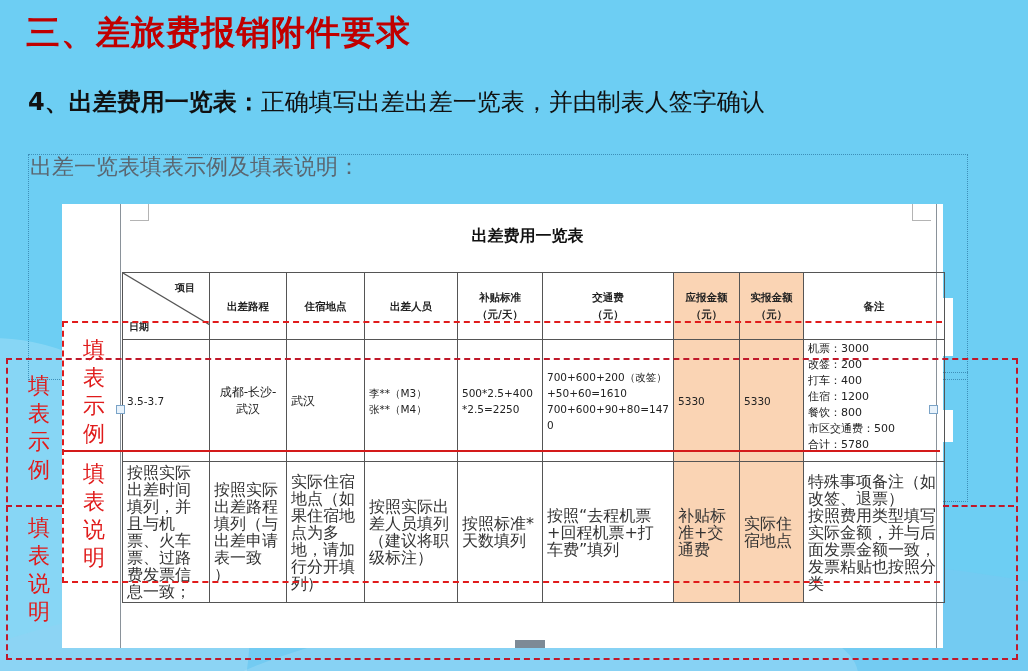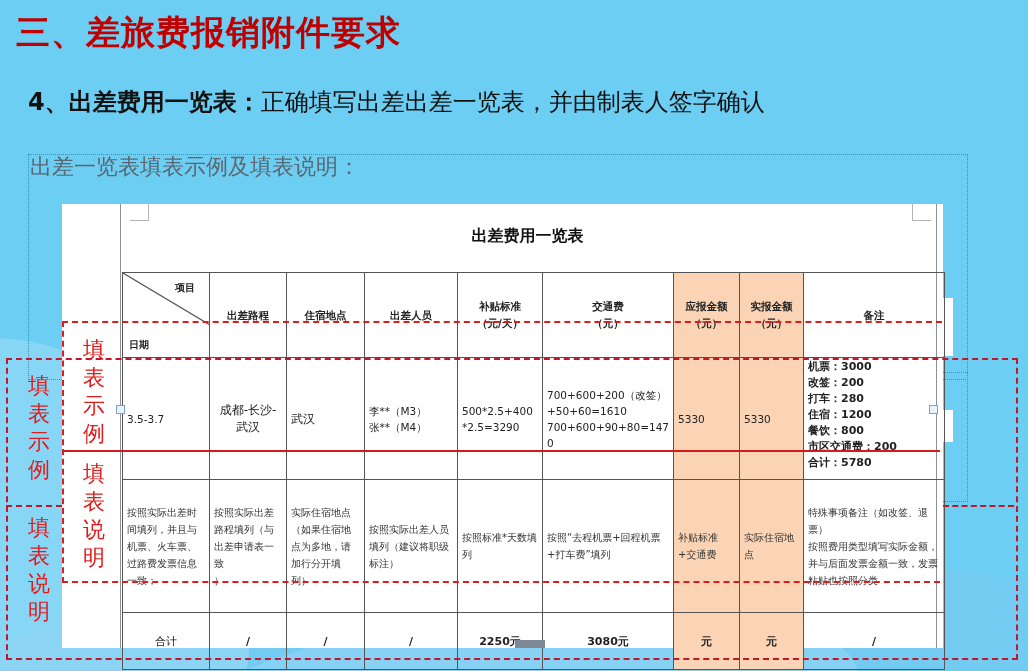--- a/index.html
+++ b/index.html
@@ -1,38 +1,38 @@
 <!DOCTYPE html>
 <html><head>
 <meta charset="utf-8">
 <style>
   html,body{margin:0;padding:0;}
   body{width:1028px;height:671px;overflow:hidden;position:relative;background:#6dcef3;font-family:"DejaVu Sans","Liberation Sans",sans-serif;}
   .swoosh{position:absolute;border-radius:50%;pointer-events:none;}
   .sw1{left:-180px;top:330px;width:420px;height:520px;background:rgba(255,255,255,0.18);transform:rotate(-25deg);}
   .sw2{left:-120px;top:560px;width:1300px;height:260px;background:rgba(120,200,240,0.55);transform:rotate(-3deg);}
   .sw3{left:160px;top:610px;width:700px;height:200px;background:rgba(255,255,255,0.15);transform:rotate(-6deg);}
-  .title{position:absolute;left:16px;top:10px;font-size:34px;font-weight:bold;color:#c00000;letter-spacing:1px;white-space:nowrap;}
+  .title{position:absolute;left:26px;top:10px;font-size:34px;font-weight:bold;color:#c00000;letter-spacing:1px;white-space:nowrap;}
   .subtitle{position:absolute;left:28px;top:86px;font-size:24px;color:#111;white-space:nowrap;}
   .subtitle b{font-weight:bold;}
   .caption{position:absolute;left:30px;top:152px;font-size:22px;color:#5a6670;white-space:nowrap;}
   .dot-frame{position:absolute;border:1px dotted #3d8fb8;}
   .img-panel{position:absolute;left:62px;top:204px;width:881px;height:444px;background:#fff;}
   .page-edge{position:absolute;left:120px;top:204px;width:815px;height:444px;border-left:1px solid #8a929a;border-right:1px solid #8a929a;}
   .corner-mark{position:absolute;border-color:#b4b4b4;border-style:solid;}
   .doc-title{position:absolute;left:120px;width:815px;top:226px;text-align:center;font-size:16px;font-weight:bold;color:#111;}
   table.expense{position:absolute;left:122px;top:272px;border-collapse:collapse;table-layout:fixed;font-size:10px;color:#222;}
   table.expense td{border:1.5px solid #555;padding:2px 4px;vertical-align:middle;}
   .hdr td{height:52px;text-align:center;font-weight:bold;font-size:10.5px;line-height:17px;}
   .ex td{height:117px;font-size:10.5px;line-height:16px;}
-  .desc td{height:128px;font-size:10px;line-height:17px;color:#333;}
+  .desc td{height:128px;font-size:16px;line-height:17px;color:#333;}
   .tot td{height:52px;text-align:center;font-weight:bold;font-size:11px;}
   .peach{background:#fad4b4;margin-left:40px;}
   .center{}
-  .diag{position:relative;padding:16px !important;}
+  .diag{position:relative;padding:7px !important;}
   .diag svg{position:absolute;left:0;top:0;}
   .diag .item{position:absolute;right:14px;top:6px;font-weight:bold;font-size:10px;}
   .diag .date{position:absolute;left:6px;bottom:4px;font-weight:bold;font-size:10px;}
   .remark-list div{line-height:16px;font-size:11px;}
   .redbox{position:absolute;border:2px dashed #e01b1b;pointer-events:none;}
   .redbox.dark{border-color:#c0182a;}
   .redline{position:absolute;height:0;border-top:2px solid #d41a1a;}
   .vlabel{position:absolute;color:#e01b1b;font-size:22px;line-height:28px;width:28px;text-align:center;font-family:"DejaVu Serif","Liberation Serif",serif;}
   .handle{position:absolute;width:7px;height:7px;border:1px solid #7aa3c7;background:#e8f2fb;}
   .white-peek{position:absolute;background:#fff;}
@@ -99,62 +99,51 @@
     <td>备注</td>
   </tr>
   <tr class="ex">
     <td>3.5-3.7</td>
     <td style="font-size:12px;line-height:17px;text-align:center;">成都-长沙-武汉</td>
     <td class="center" style="font-size:12px;">武汉</td>
     <td>
       <div>李**（M3）</div>
       <div>张**（M4）</div>
     </td>
-    <td style="word-break:break-all;">500*2.5+400*2.5=3290</td>
+    <td style="word-break:break-all;">500*2.5+400*2.5=2250</td>
     <td>
       <div>700+600+200（改签）</div>
       <div>+50+60=1610</div>
       <div>700+600+90+80=147</div>
       <div>0</div>
     </td>
     <td class="peach center">5330</td>
     <td class="peach center">5330</td>
-    <td class="remark-list" style="vertical-align:top;padding-top:1px;font-weight:bold;">
+    <td class="remark-list" style="vertical-align:top;padding-top:1px;">
       <div>机票：3000</div>
       <div>改签：200</div>
-      <div>打车：280</div>
+      <div>打车：400</div>
       <div>住宿：1200</div>
       <div>餐饮：800</div>
-      <div>市区交通费：200</div>
+      <div>市区交通费：500</div>
       <div>合计：5780</div>
     </td>
   </tr>
   <tr class="desc">
     <td>按照实际出差时间填列，并且与机票、火车票、过路费发票信息一致；</td>
     <td style="white-space:pre-line">按照实际出差路程填列（与出差申请表一致
 ）</td>
     <td>实际住宿地点（如果住宿地点为多地，请加行分开填列）</td>
     <td>按照实际出差人员填列（建议将职级标注）</td>
     <td>按照标准*天数填列</td>
     <td class="center">按照“去程机票+回程机票+打车费”填列</td>
     <td class="peach center">补贴标准+交通费</td>
     <td class="peach center">实际住宿地点</td>
     <td style="white-space:pre-line">特殊事项备注（如改签、退票）
 按照费用类型填写实际金额，并与后面发票金额一致，发票粘贴也按照分类</td>
-  </tr>
-  <tr class="tot">
-    <td style="font-weight:normal">合计</td>
-    <td>/</td>
-    <td>/</td>
-    <td>/</td>
-    <td>2250元</td>
-    <td>3080元</td>
-    <td class="peach">元</td>
-    <td class="peach">元</td>
-    <td>/</td>
   </tr>
 </tbody>
   </table>
 
 <div class="handle" style="left:116px;top:405px;"></div>
 <div class="handle" style="left:929px;top:405px;"></div>
 <div class="handle" style="left:515px;top:640px;width:28px;height:6px;background:#7d8a96;border-color:#7d8a96;"></div>
 
 <div class="redbox" style="left:62px;top:321px;width:878px;height:260px;border-bottom:none;border-right:none;"></div>
 <div class="redbox" style="left:62px;top:581px;width:878px;height:0;border-left:none;border-right:none;border-bottom:none;"></div>

